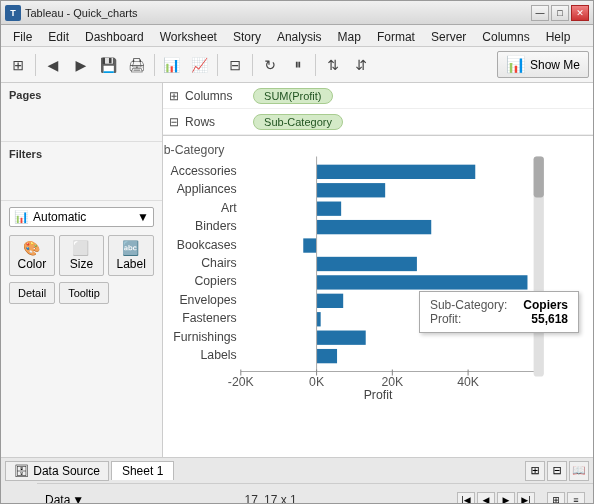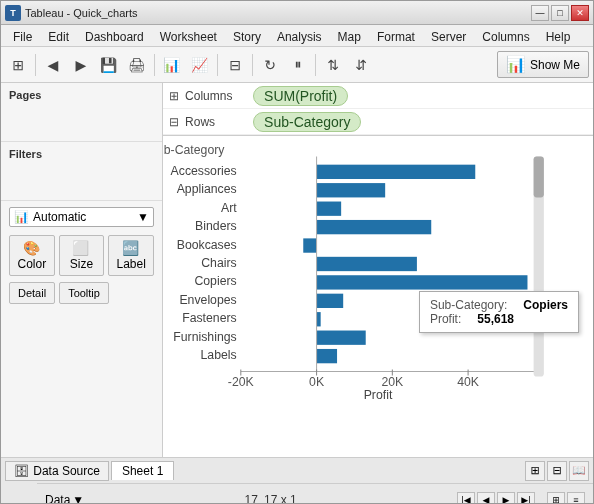--- a/index.html
+++ b/index.html
@@ -135,41 +135,41 @@
       border-bottom: 1px solid #eee;
       min-height: 26px;
     }
     .shelf-icon { color: #555; margin-right: 6px; font-size: 12px; }
     .shelf-label { color: #444; margin-right: 8px; font-size: 12px; width: 60px; }
     .shelf-pill {
       background: #d4eac7;
       border: 1px solid #a8cc90;
       border-radius: 10px;
       padding: 1px 10px;
-      font-size: 14px;
+      font-size: 11px;
       color: #225522;
     }
 
     
     #chart-area { flex: 1; position: relative; overflow: hidden; }
     #chart-svg { width: 100%; height: 100%; }
 
     
     #tooltip-box {
       position: absolute;
       right: 14px;
       top: 155px;
       background: white;
       border: 1px solid #aaa;
       padding: 6px 10px;
       font-size: 11px;
       box-shadow: 2px 2px 4px rgba(0,0,0,0.2);
       min-width: 160px;
     }
-    .tooltip-row { display: flex; gap: 16px; }
+    .tooltip-row { display: flex; gap: 16px; justify-content: space-between; }
     .tooltip-key { color: #555; }
     .tooltip-val { font-weight: bold; }
 
     
     #bottom-tabs {
       height: 26px;
       background: #e8e8e8;
       border-top: 1px solid #ccc;
       display: flex;
       align-items: center;

